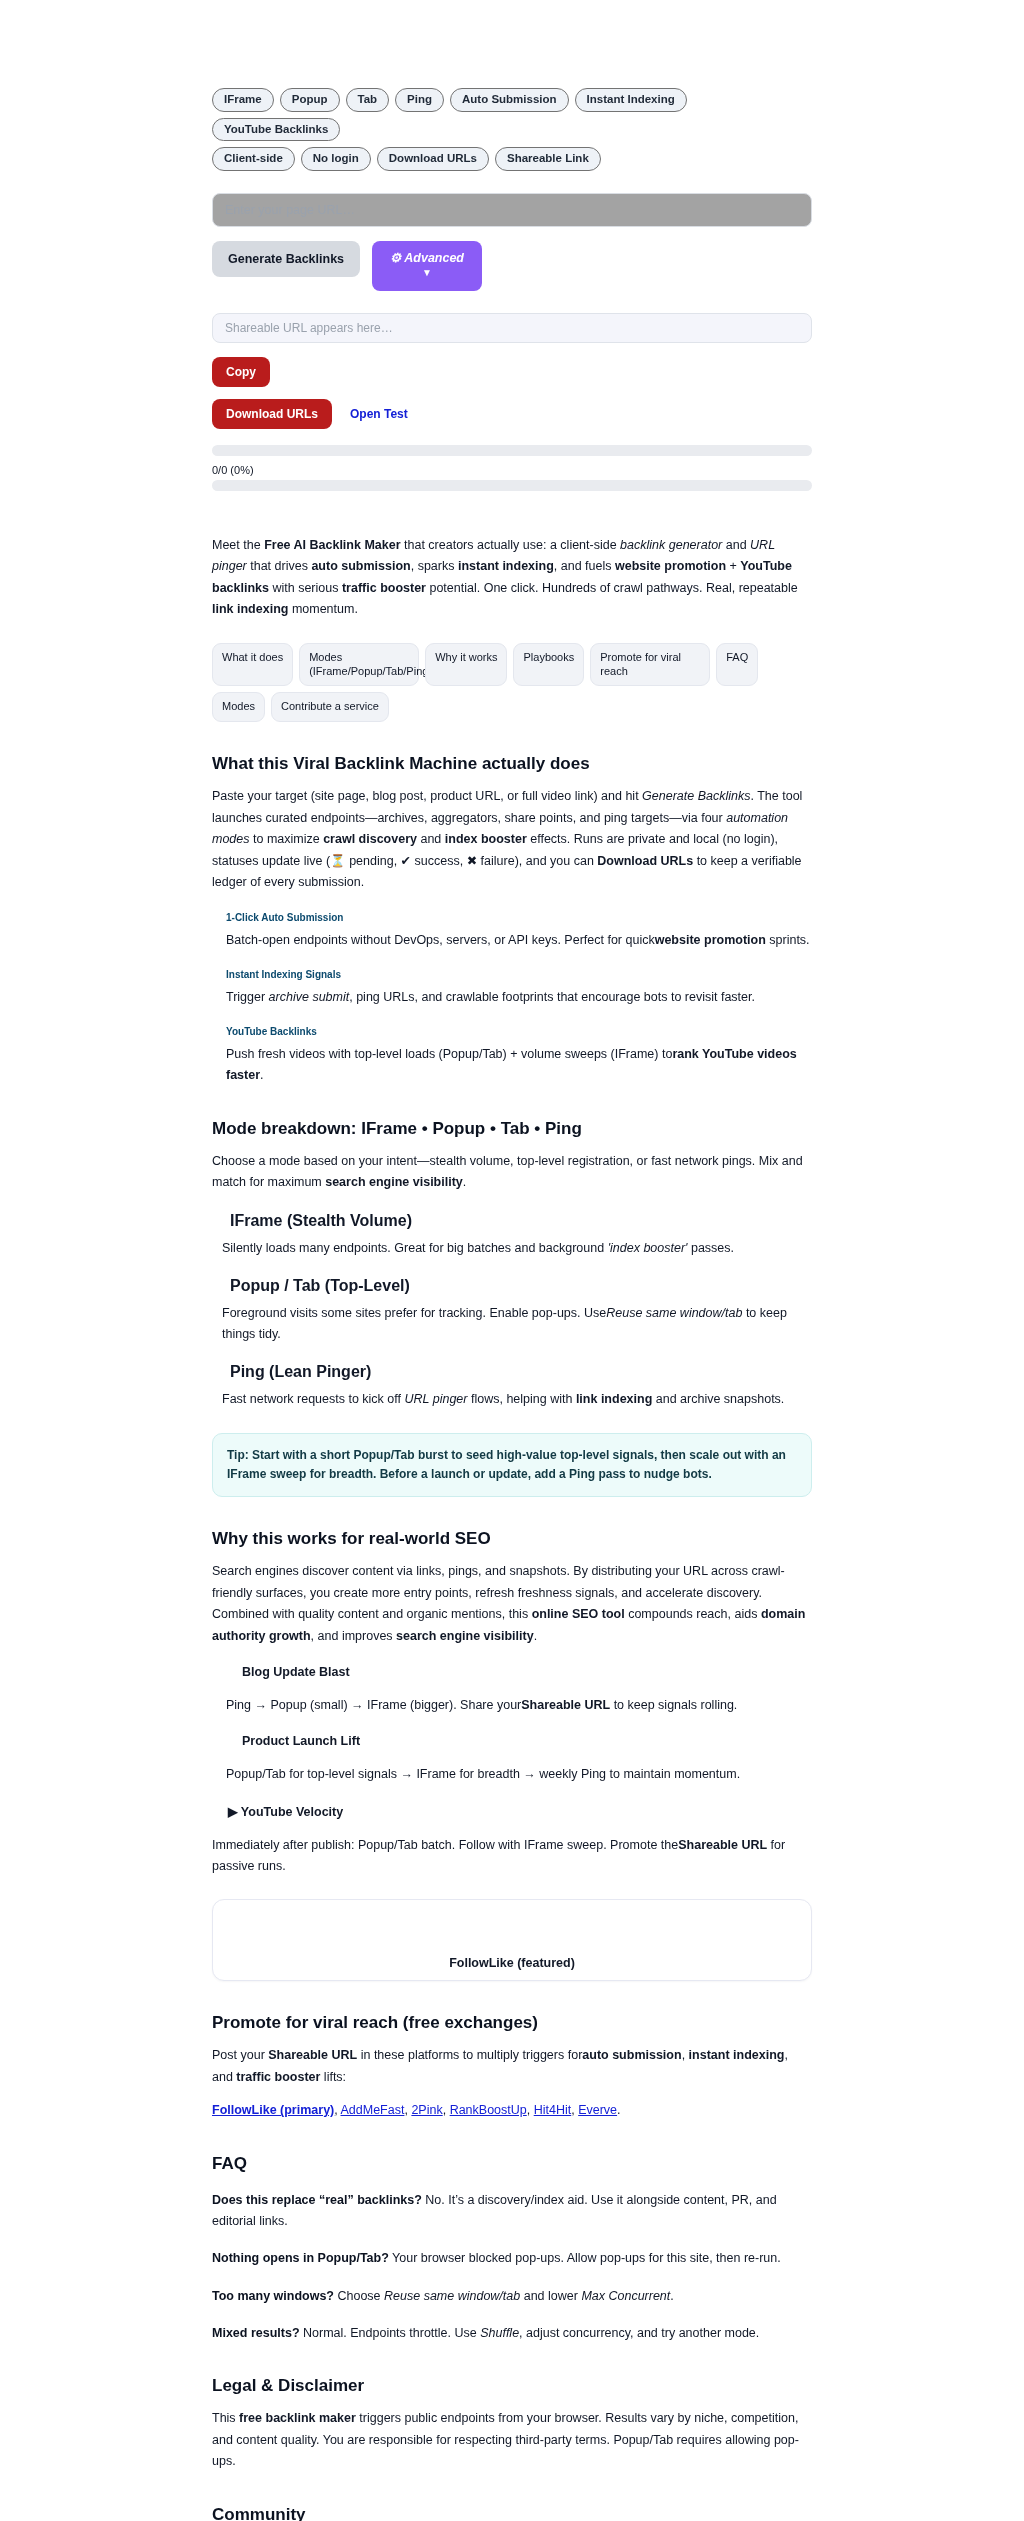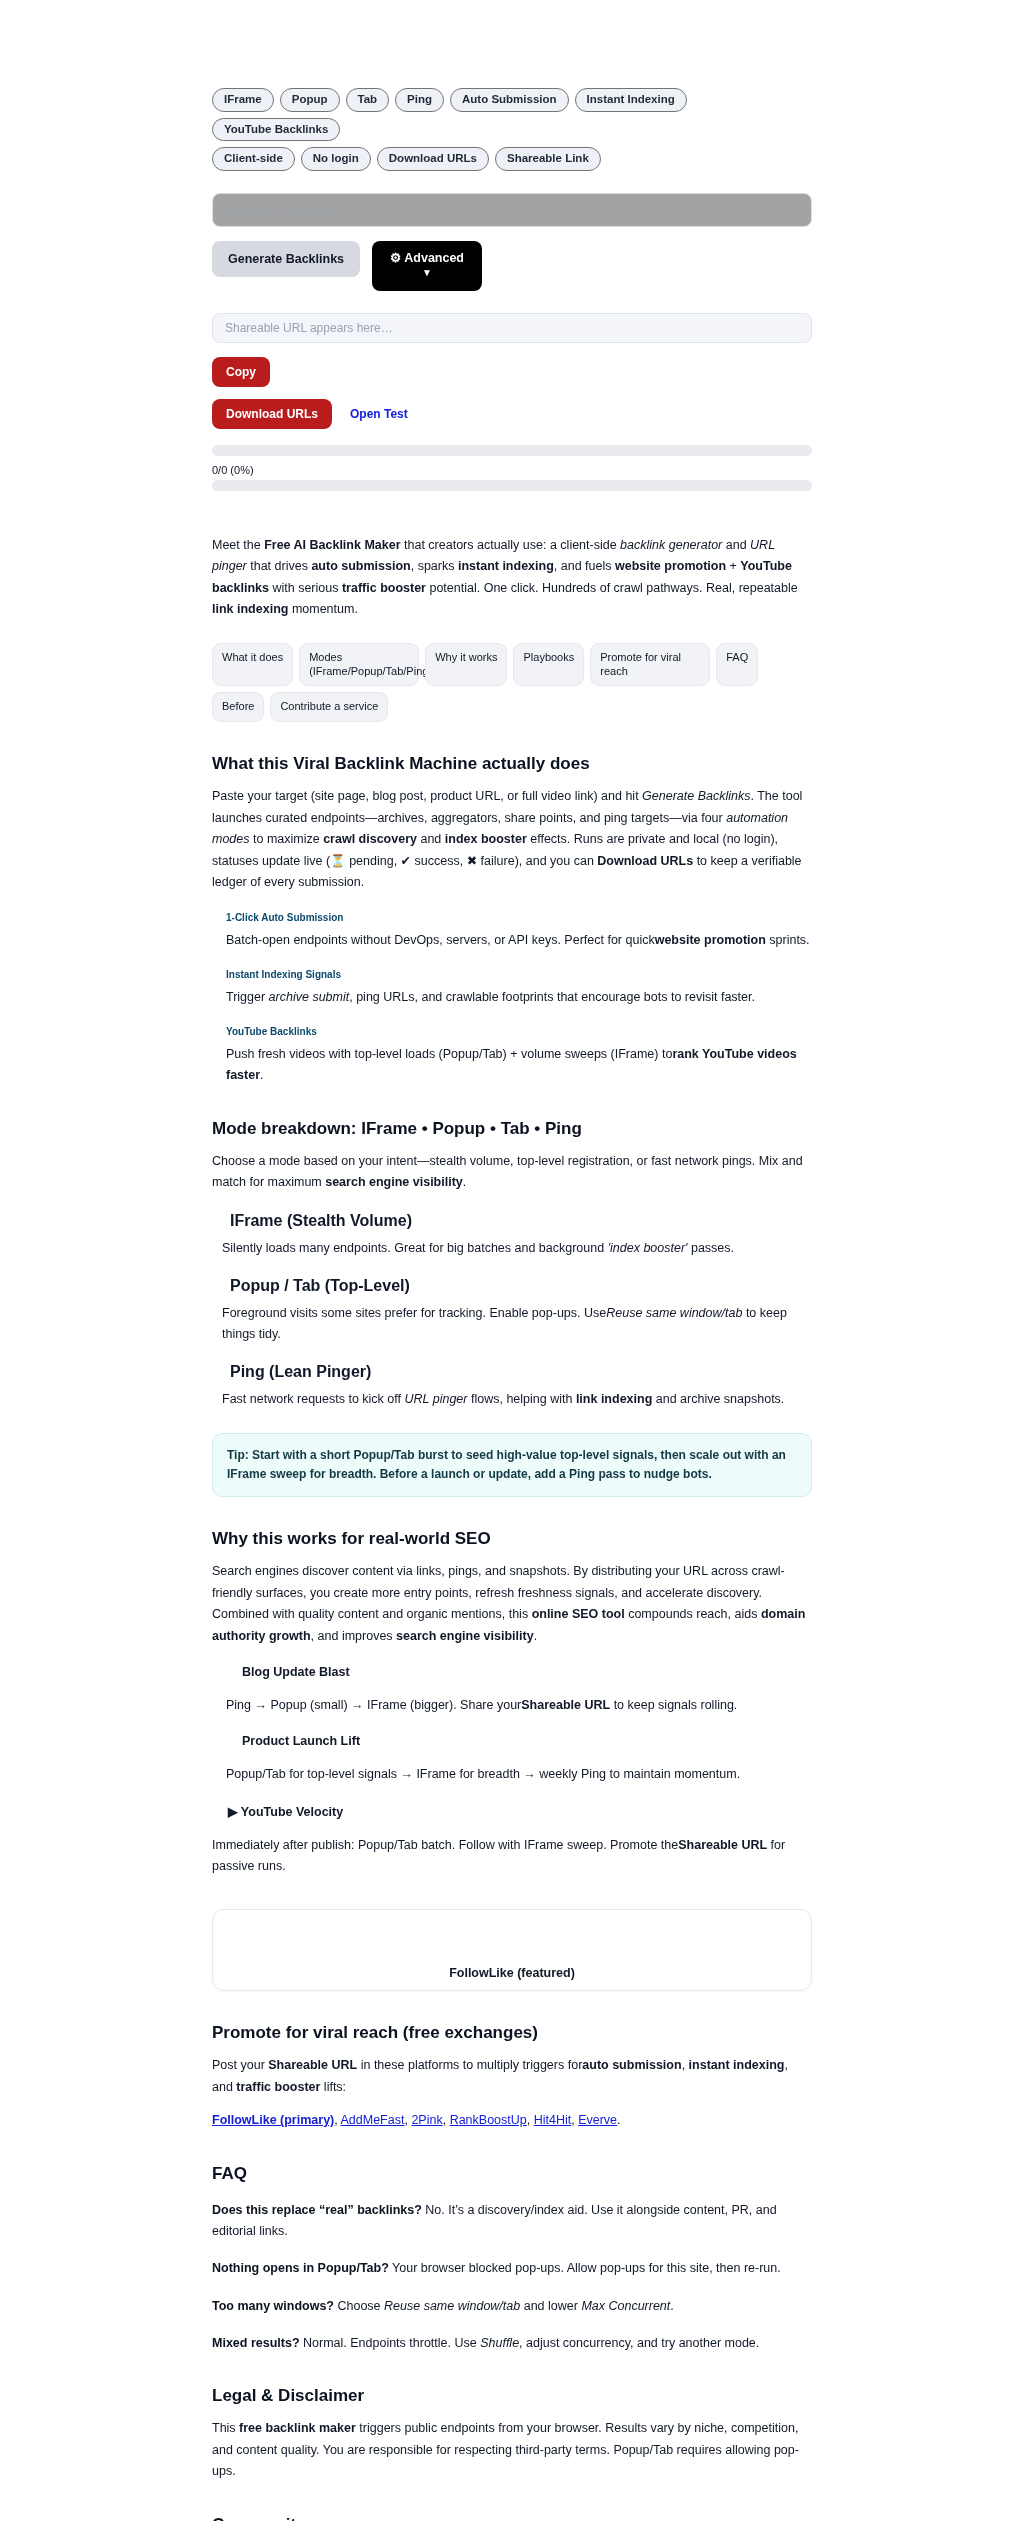--- a/index.html
+++ b/index.html
@@ -67,31 +67,32 @@
     color: #111827;
     border: none;
     border-radius: 8px;
     padding: 11px 16px;
     font-size: 12.5px;
     font-weight: bold;
     cursor: pointer;
     font-family: "Liberation Sans", sans-serif;
   }
   .btn-advanced {
-    background: #000000;
+    background: #8b5cf6;
     color: #ffffff;
     border: none;
     border-radius: 8px;
     padding: 9px 18px 11px 18px;
     font-size: 12.5px;
     font-weight: bold;
     cursor: pointer;
     text-align: center;
     line-height: 1.35;
     font-family: "Liberation Sans", sans-serif;
+    font-style: italic;
   }
   .btn-advanced .caret { display: block; font-size: 10px; }
 
   
   .share-box {
     width: 100%;
     height: 30px;
     margin-top: 22px;
     border: 1px solid #dfe3ea;
     border-radius: 8px;
@@ -214,21 +215,21 @@
   }
 
   .play-block { margin-top: 18px; padding-left: 14px; }
   .play-block h3 { font-size: 12.5px; margin: 16px; }
   .play-block p { font-size: 12.5px; line-height: 1.7; margin: 7px 0 0 0; }
   .play-block.collapsed { padding-left: 0; }
   .play-block.collapsed h3 { font-size: 12.5px; }
 
   
   .featured-card {
-    margin-top: 32px;
+    margin-top: 22px;
     height: 82px;
     border: 1px solid #e6e8f2;
     border-radius: 12px;
     background: #ffffff;
     box-shadow: 0 1px 2px rgba(16,24,40,0.04);
     display: flex;
     align-items: flex-end;
     justify-content: center;
     padding-bottom: 10px;
   }
@@ -312,21 +313,21 @@
     </p>
 
     
     <div class="nav-pills">
       <div class="nav-pill">What it does</div>
       <div class="nav-pill">Modes (IFrame/Popup/Tab/Ping)</div>
       <div class="nav-pill">Why it works</div>
       <div class="nav-pill">Playbooks</div>
       <div class="nav-pill">Promote for viral reach</div>
       <div class="nav-pill">FAQ</div>
-      <div class="nav-pill">Before</div>
+      <div class="nav-pill">Modes</div>
       <div class="nav-pill">Contribute a service</div>
     </div>
 
     
     <h2 class="sec">What this Viral Backlink Machine actually does</h2>
     <p class="body">
       <span>Paste your target (site page, blog post, product URL, or full video link) and hit </span><em>Generate Backlinks</em><span>. The tool launches curated endpoints—archives, aggregators, share points, and ping targets—via four </span><em>automation modes</em><span> to maximize </span><b>crawl discovery</b><span> and </span><b>index booster</b><span> effects. Runs are private and local (no login), statuses update live (⏳ pending, ✔ success, ✖ failure), and you can </span><b>Download URLs</b><span> to keep a verifiable ledger of every submission.</span>
     </p>
 
     <div class="sub-block">

